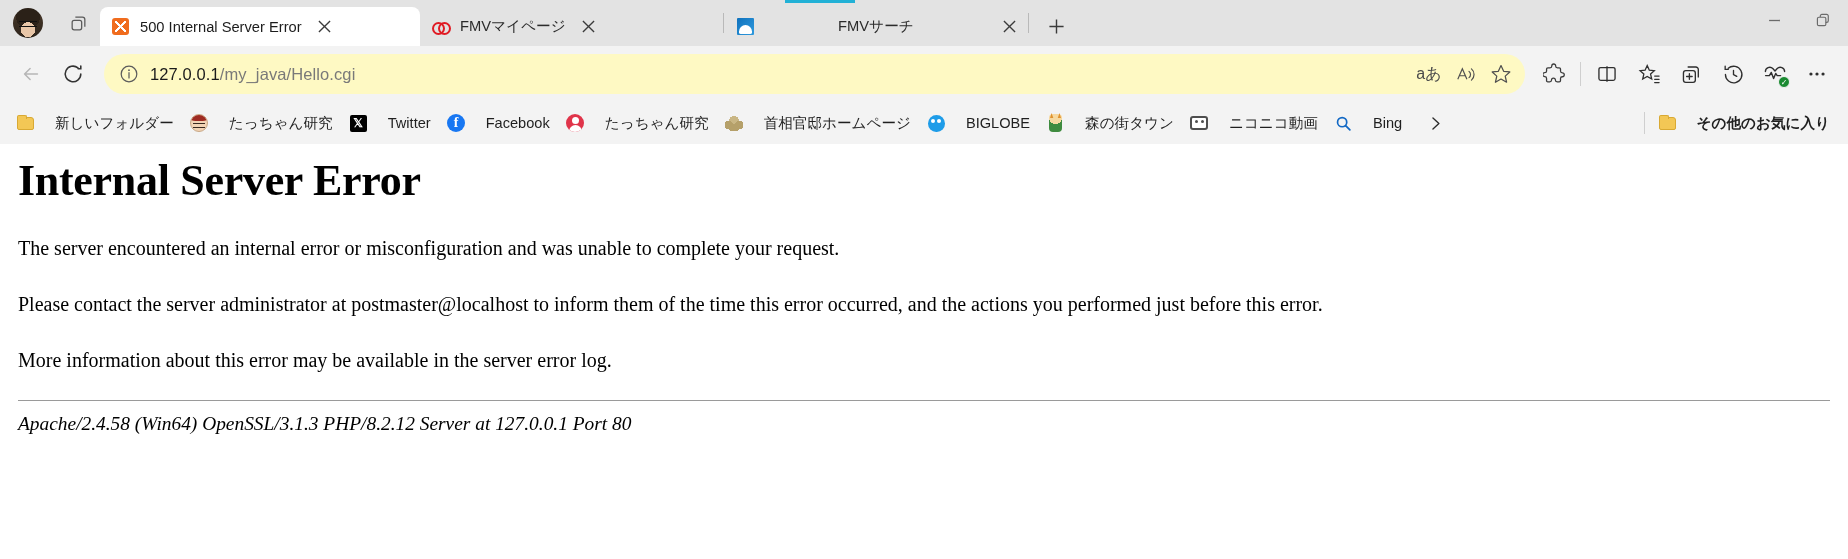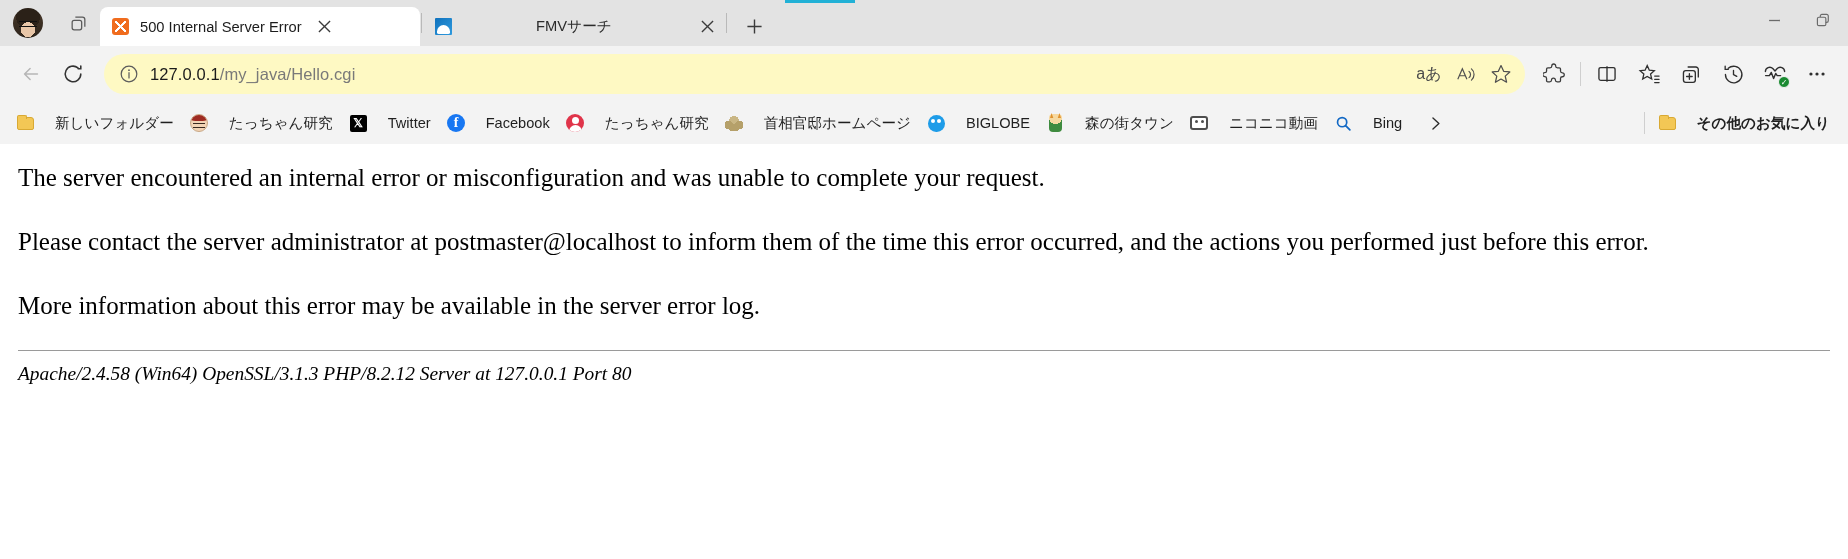--- a/index.html
+++ b/index.html
@@ -383,21 +383,21 @@
   .page h1 {
     font-family: "Liberation Serif", serif;
     font-size: 44px;
     font-weight: bold;
     color: #000;
     letter-spacing: -0.3px;
     margin-bottom: 28px;
     line-height: 1.05;
   }
   .page p {
-    font-size: 25px;
+    font-size: 20px;
     color: #000;
     line-height: 1.6;
     margin-bottom: 24px;
     font-family: "Liberation Serif", serif;
   }
   .page hr {
     border: none;
     border-top: 1px solid #9a9a9a;
     margin: 18px 0 12px 0;
   }
@@ -429,20 +429,31 @@
       <span class="fav-xampp"></span>
     </span>
     <span class="title">500 Internal Server Error</span>
     <span class="tabclose">
       <svg width="13" height="13" viewBox="0 0 14 14" stroke="#3b3b3b" stroke-width="1.45">
         <path d="M1 1 L13 13 M13 1 L1 13"></path>
       </svg>
     </span>
   </div>
 
+  <div class="tab tab2">
+    <span class="favicon">
+      <span class="fav-fmvmy"></span>
+    </span>
+    <span class="title">FMVマイページ</span>
+    <span class="tabclose">
+      <svg width="13" height="13" viewBox="0 0 14 14" stroke="#3b3b3b" stroke-width="1.45">
+        <path d="M1 1 L13 13 M13 1 L1 13"></path>
+      </svg>
+    </span>
+  </div>
 
   <div class="tabsep"></div>
 
   <div class="tab tab3" style="position:relative;">
     <span class="favicon">
       <span class="fav-fmvsearch"></span>
     </span>
     <span class="title">FMVサーチ</span>
     <span class="tabclose">
       <svg width="13" height="13" viewBox="0 0 14 14" stroke="#3b3b3b" stroke-width="1.45">
@@ -662,18 +673,19 @@
     <div class="bm" style="max-width:none;font-weight:bold;">
       <span class="bmicon">
           <span class="ic-folder"></span>
         </span>
       <span class="bmlabel">その他のお気に入り</span>
     </div>
   </div>
 </div>
 
 <div class="page">
+  <h1>Internal Server Error</h1>
   <p>The server encountered an internal error or misconfiguration and was unable to complete your request.</p>
   <p>Please contact the server administrator at postmaster@localhost to inform them of the time this error occurred, and the actions you performed just before this error.</p>
   <p>More information about this error may be available in the server error log.</p>
   <hr>
   <address>Apache/2.4.58 (Win64) OpenSSL/3.1.3 PHP/8.2.12 Server at 127.0.0.1 Port 80</address>
 </div>
 
 </body></html>

